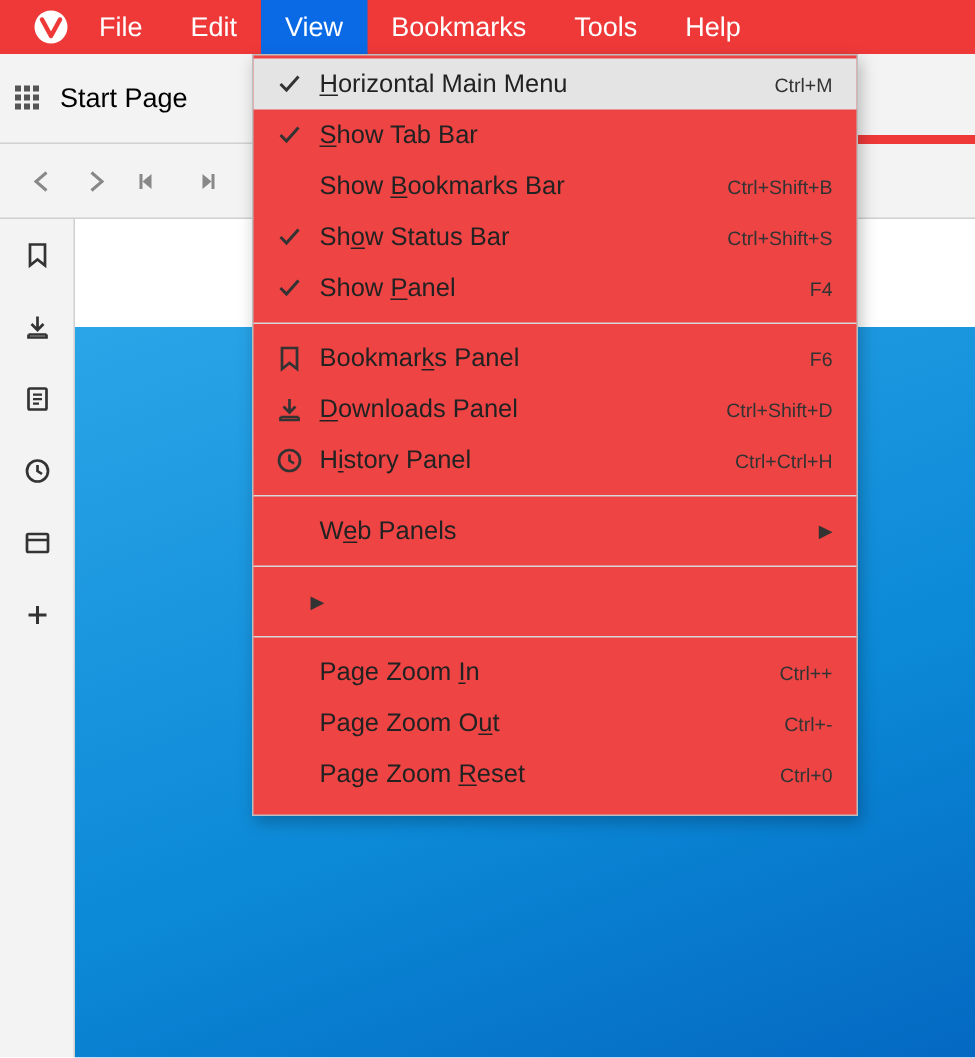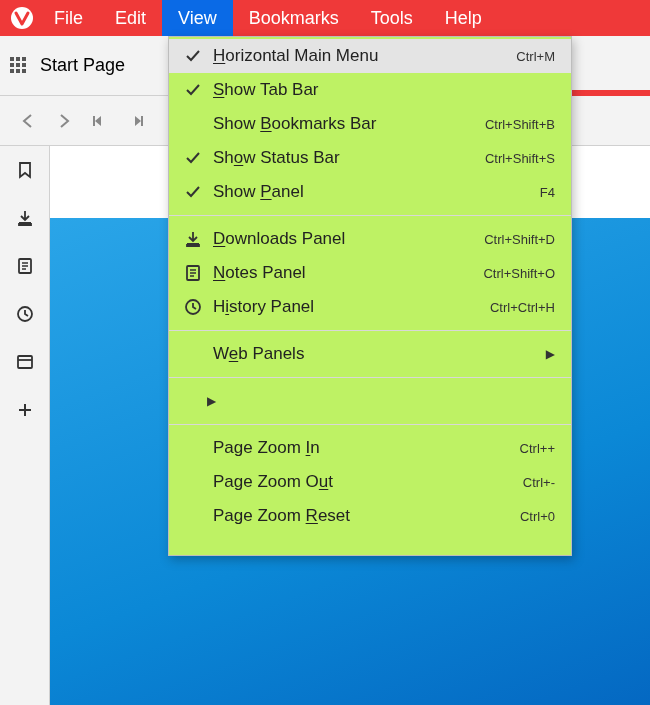--- a/index.html
+++ b/index.html
@@ -15,21 +15,21 @@
     background: #fff;
   }
 
   
   .menubar {
     height: 36px;
     background: #ef3939;
     display: flex;
     align-items: stretch;
     color: #fff;
-    padding-left: 6px;
+    padding-left: 18px;
   }
   .logo {
     width: 32px;
     display: flex;
     align-items: center;
     justify-content: center;
   }
   .menubar-item {
     padding: 0 16px;
     display: flex;
@@ -120,25 +120,25 @@
     top: 72px; left: 0; right: 0; bottom: 0;
     background: linear-gradient(160deg, #2aa5e8 0%, #0b88d6 60%, #0468c2 100%);
   }
 
   
   .dropdown {
     position: absolute;
     left: 168px;
     top: 36px;
     width: 404px;
-    background: #bef264;
+    background: #ef4444;
     border: 1px solid #bdbdbd;
     box-shadow: 2px 4px 10px rgba(0,0,0,0.25);
     z-index: 100;
-    padding: 2px 0 22px 0;
+    padding: 2px 0 10px 0;
   }
   .dd-item {
     display: flex;
     align-items: center;
     height: 34px;
     padding: 0 16px 0 10px;
     color: #222;
   }
   .dd-item.highlight {
     background: #e4e4e4;
@@ -361,38 +361,38 @@
           <use href="#i-check"></use>
         </svg>
       </div>
       <div class="dd-label">Show <span class="u">P</span>anel</div>
       <div class="dd-shortcut">F4</div>
     </div>
     <div class="dd-sep"></div>
     <div class="dd-item">
       <div class="dd-icon">
         <svg width="18" height="18" viewBox="0 0 18 18">
+          <use href="#i-bookmark"></use>
+        </svg>
+      </div>
+      <div class="dd-label">Bookmar<span class="u">k</span>s Panel</div>
+      <div class="dd-shortcut">F6</div>
+    </div>
+    <div class="dd-item">
+      <div class="dd-icon">
+        <svg width="18" height="18" viewBox="0 0 18 18">
           <use href="#i-download"></use>
         </svg>
       </div>
       <div class="dd-label"><span class="u">D</span>ownloads Panel</div>
       <div class="dd-shortcut">Ctrl+Shift+D</div>
     </div>
     <div class="dd-item">
       <div class="dd-icon">
         <svg width="18" height="18" viewBox="0 0 18 18">
-          <use href="#i-notes"></use>
-        </svg>
-      </div>
-      <div class="dd-label"><span class="u">N</span>otes Panel</div>
-      <div class="dd-shortcut">Ctrl+Shift+O</div>
-    </div>
-    <div class="dd-item">
-      <div class="dd-icon">
-        <svg width="18" height="18" viewBox="0 0 18 18">
           <use href="#i-clock"></use>
         </svg>
       </div>
       <div class="dd-label">H<span class="u">i</span>story Panel</div>
       <div class="dd-shortcut">Ctrl+Ctrl+H</div>
     </div>
     <div class="dd-sep"></div>
     <div class="dd-item">
       <div class="dd-icon"></div>
       <div class="dd-label">W<span class="u">e</span>b Panels</div>

